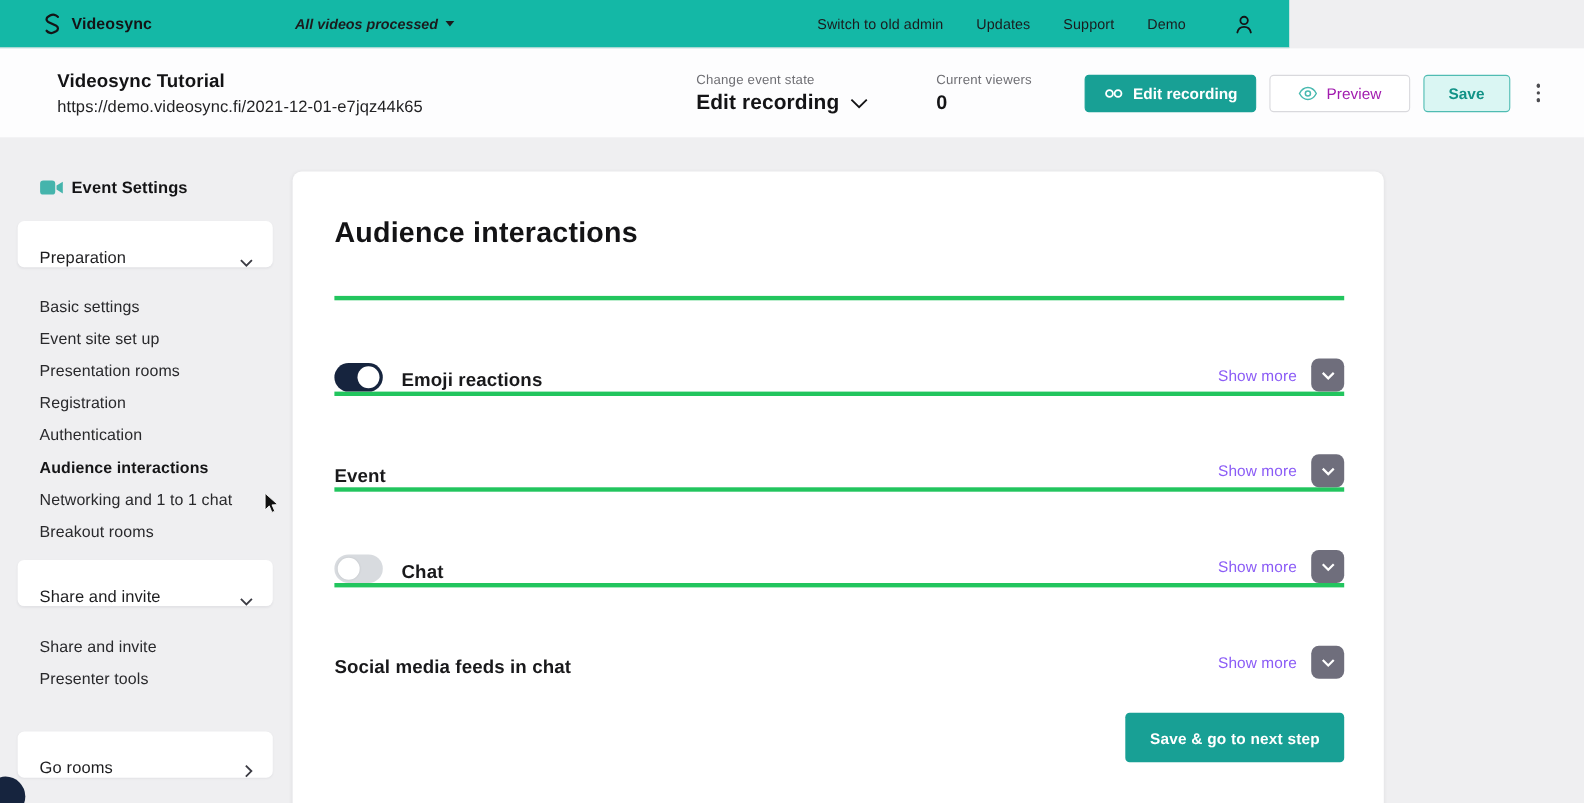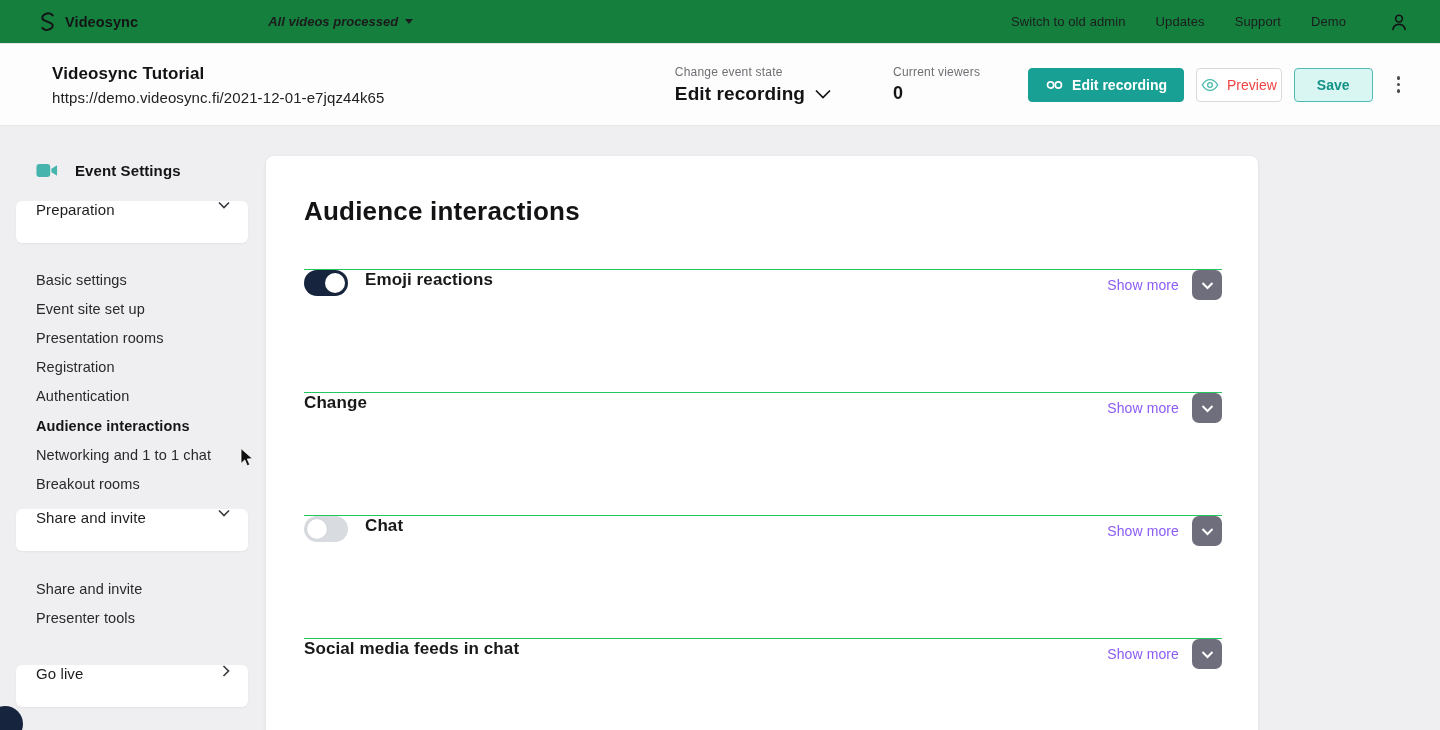--- a/index.html
+++ b/index.html
@@ -7,22 +7,22 @@
   body {
     font-family:"Liberation Sans","DejaVu Sans",sans-serif;
     background:#efeff1;
     color:#19191b;
     position:relative;
     overflow:hidden;
     letter-spacing:.1px;
   }
   
   .topbar {
-    position:absolute; top:0; left:0; width:1440px; height:44px;
-    background:#15803d; border-bottom:1px solid #e6e5e8;
+    position:absolute; top:0; left:0; width:1172px; height:44px;
+    background:#14b8a6; border-bottom:1px solid #e6e5e8;
     display:flex; align-items:center;
   }
   .brand { display:flex; align-items:center; gap:8px; margin-left:38px; cursor:default; }
   .brand .logo-svg { display:block; }
   .brand-name { font-size:14.5px; font-weight:700; color:#141416; }
   .videos-dd {
     margin-left:130px; display:flex; align-items:center; gap:7px;
     background:none; border:none; font-family:inherit;
     font-size:13px; font-weight:700; color:#1b1b1d; cursor:pointer;font-style:italic;
   }
@@ -41,49 +41,49 @@
   .event-title { font-size:17px; font-weight:700; color:#131315; margin-bottom:5px; }
   .event-url { font-size:15px; color:#222224; }
   .header-right { margin-left:auto; display:flex; align-items:center; margin-right:32px; }
   .stat-label { font-size:12px; color:#6f6f74; margin-bottom:4px; letter-spacing:.2px; }
   .state-block { margin-right:62px; }
   .state-value { display:flex; align-items:center; gap:10px; font-size:19px; font-weight:700; color:#141416; cursor:pointer; }
   .viewers-block { margin-right:48px; }
   .viewers-count { font-size:18px; font-weight:700; color:#141416; }
   .btn { font-family:inherit; font-size:14px; border-radius:4px; cursor:pointer; display:inline-flex; align-items:center; justify-content:center; gap:8px; height:34px; }
   .btn-teal { background:#18a095; color:#fff; border:1px solid #18a095; padding:0 16px; font-weight:600; margin-right:12px; }
-  .btn-preview { background:#fff; color:#ef4444; border:1px solid #d9d9dd; padding:0 4px; margin-right:12px; }
+  .btn-preview { background:#fff; color:#a21caf; border:1px solid #d9d9dd; padding:0 25px; margin-right:12px; }
   .btn-save { background:#daf6f3; color:#129387; border:1px solid #4fbcb2; padding:0 22px; font-weight:600; margin-right:16px; }
   .kebab { display:flex; flex-direction:column; gap:3px; padding:6px 8px; cursor:pointer; }
   .kebab i { width:3.5px; height:3.5px; border-radius:50%; background:#4c4c50; }
 
   
   .sidebar { position:absolute; left:16px; top:126px; width:232px; }
-  .sidebar-title { display:flex; align-items:center; gap:17px; margin:36px 0 22px 20px; font-size:15px; font-weight:700; color:#141416; }
+  .sidebar-title { display:flex; align-items:center; gap:7px; margin:36px 0 22px 20px; font-size:15px; font-weight:700; color:#141416; }
   .side-card {
-    background:#fff; border-radius:6px; height:42px; display:flex; align-items:flex-start;
+    background:#fff; border-radius:6px; height:42px; display:flex; align-items:flex-end;
     justify-content:space-between; padding:0 18px 0 20px; font-size:15px; color:#1d1d1f;
     box-shadow:0 1px 2px rgba(20,20,30,.05); cursor:pointer; margin-bottom:8px;
   }
   .nav-list { list-style:none; padding:14px 0 10px 20px; }
   .nav-list li { font-size:14.5px; color:#29292c; padding:6.6px 0; cursor:pointer; }
   .nav-list li.active { font-weight:700; color:#151517; }
   .side-card.go-live { margin-top:22px; }
 
   
   .main-card {
     position:absolute; left:266px; top:156px; width:992px; height:600px;
     background:#fff; border-radius:8px 8px 0 0;
     box-shadow:0 1px 4px rgba(20,20,30,.07);
     padding:40px 36px 0 38px;
   }
   .main-heading { font-size:26px; font-weight:700; color:#131315; letter-spacing:.2px; margin-bottom:42px; }
   .feature-row {
-    height:87px; border-top:1px solid #22c55e;
-    display:flex; align-items:flex-start;margin-top:36px;
+    height:87px; border-top:4px solid #22c55e;
+    display:flex; align-items:flex-end;
   }
   .row-label { font-size:17px; font-weight:700; color:#19191b; }
   .row-right { margin-left:auto; display:flex; align-items:center; gap:13px; }
   .show-more { font-size:14px; color:#8b5cf6; cursor:pointer; }
   .expand-btn {
     width:30px; height:30px; border:none; border-radius:7px; background:#6f6e7c;
     display:flex; align-items:center; justify-content:center; cursor:pointer;
   }
   .toggle { width:44px; height:26px; border-radius:13px; position:relative; cursor:pointer; margin-right:17px; flex:0 0 auto; }
   .toggle.on { background:#16243e; }
@@ -203,21 +203,21 @@
         <polyline points="1,1.5 6,6.5 11,1.5" fill="none" stroke="#3c3c44" stroke-width="1.7"></polyline>
       </svg>
   </div>
 
   <ul class="nav-list" style="padding-top:16px;">
     <li>Share and invite</li>
     <li>Presenter tools</li>
   </ul>
 
   <div class="side-card go-live">
-    <span>Go live</span>
+    <span>Go rooms</span>
     <svg width="8" height="12" viewBox="0 0 8 12">
         <polyline points="1.5,1 6.5,6 1.5,11" fill="none" stroke="#3c3c44" stroke-width="1.7"></polyline>
       </svg>
   </div>
 
 </aside>
 
 <main class="main-card">
   <h2 class="main-heading">Audience interactions</h2>
 
@@ -230,21 +230,21 @@
       <span class="show-more">Show more</span>
       <button class="expand-btn">
         <svg width="13" height="9" viewBox="0 0 13 9">
             <polyline points="1.5,2 6.5,7 11.5,2" fill="none" stroke="#fff" stroke-width="2"></polyline>
           </svg>
       </button>
     </div>
   </div>
 
   <div class="feature-row">
-    <span class="row-label">Change</span>
+    <span class="row-label">Event</span>
     <div class="row-right">
       <span class="show-more">Show more</span>
       <button class="expand-btn">
         <svg width="13" height="9" viewBox="0 0 13 9">
             <polyline points="1.5,2 6.5,7 11.5,2" fill="none" stroke="#fff" stroke-width="2"></polyline>
           </svg>
       </button>
     </div>
   </div>
 

